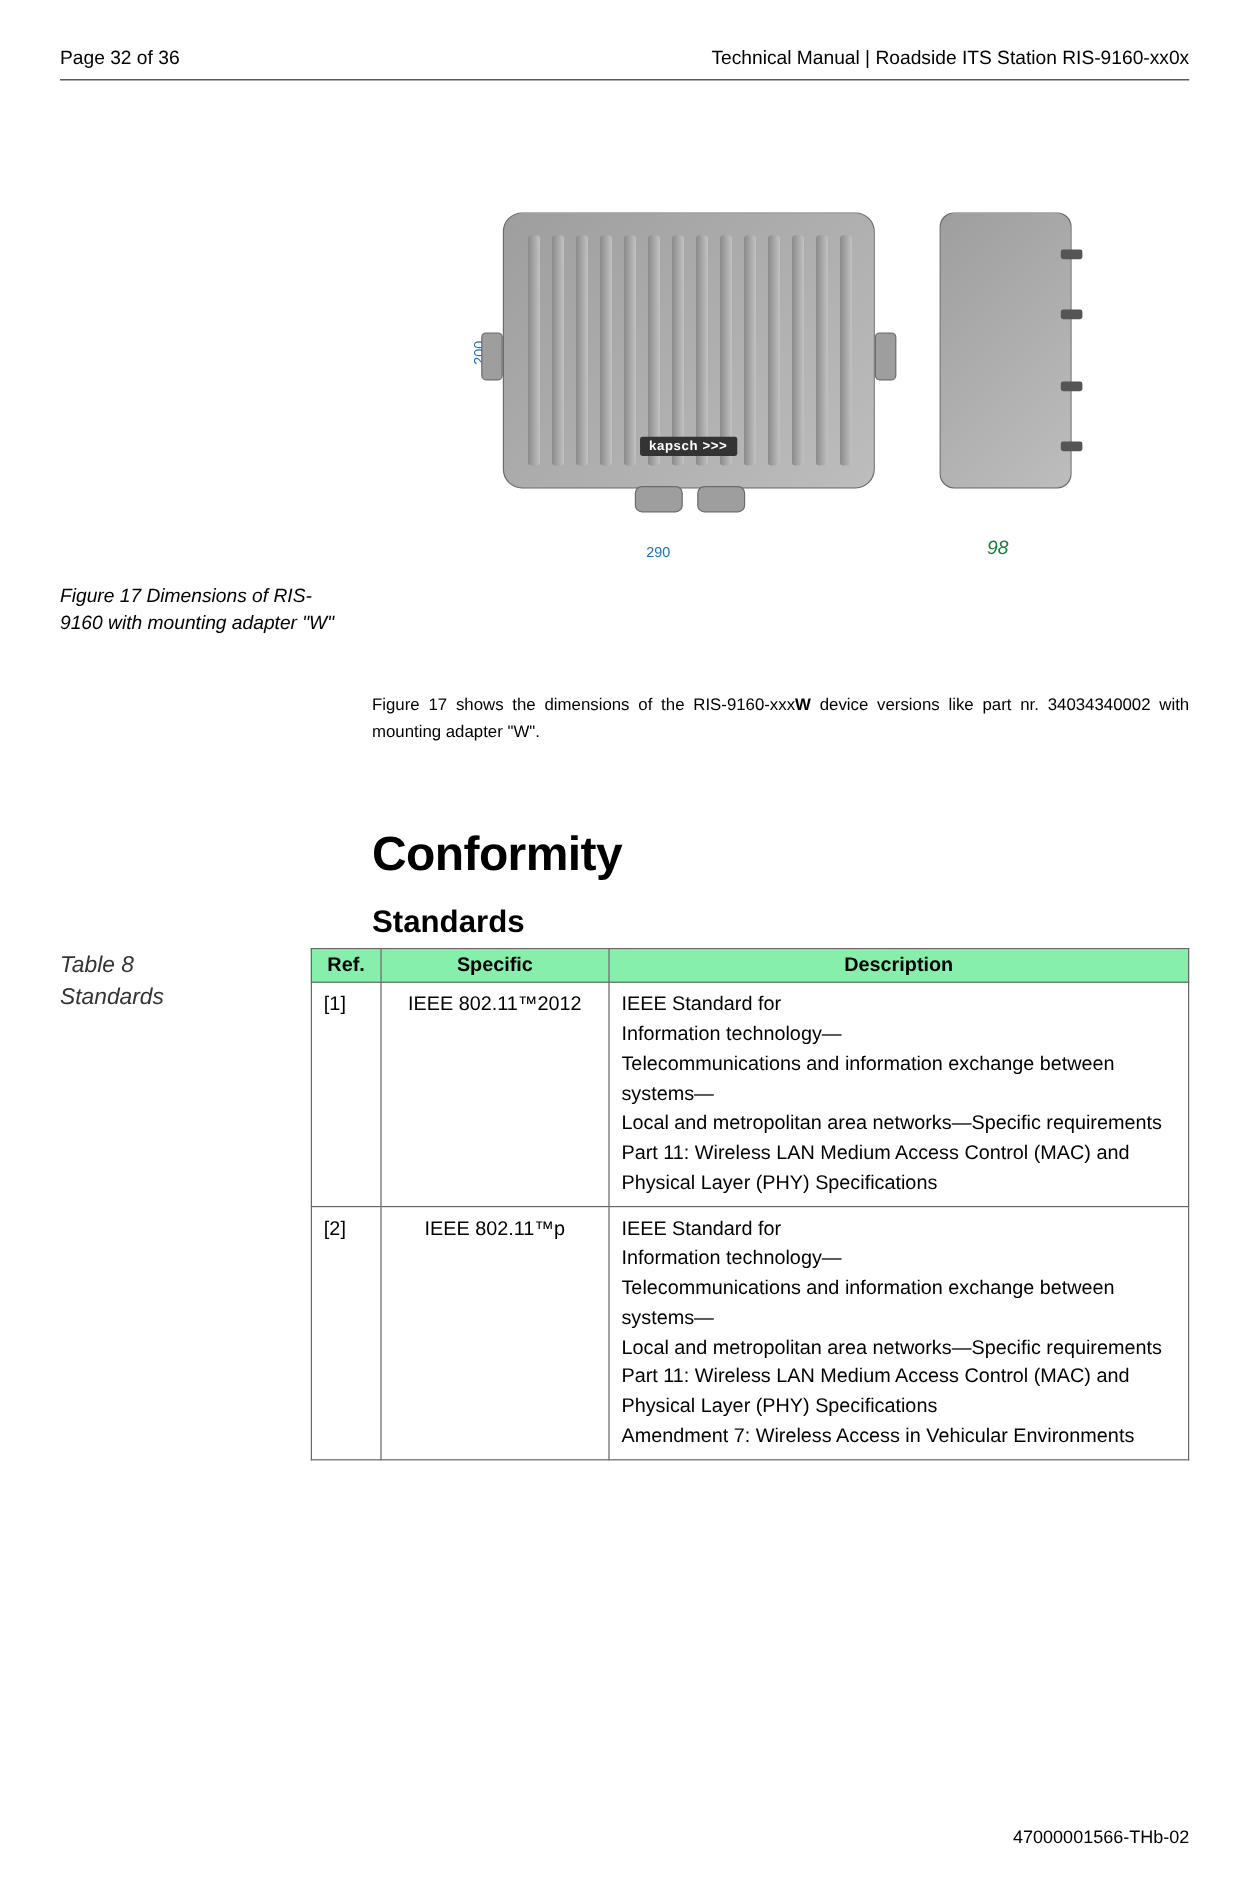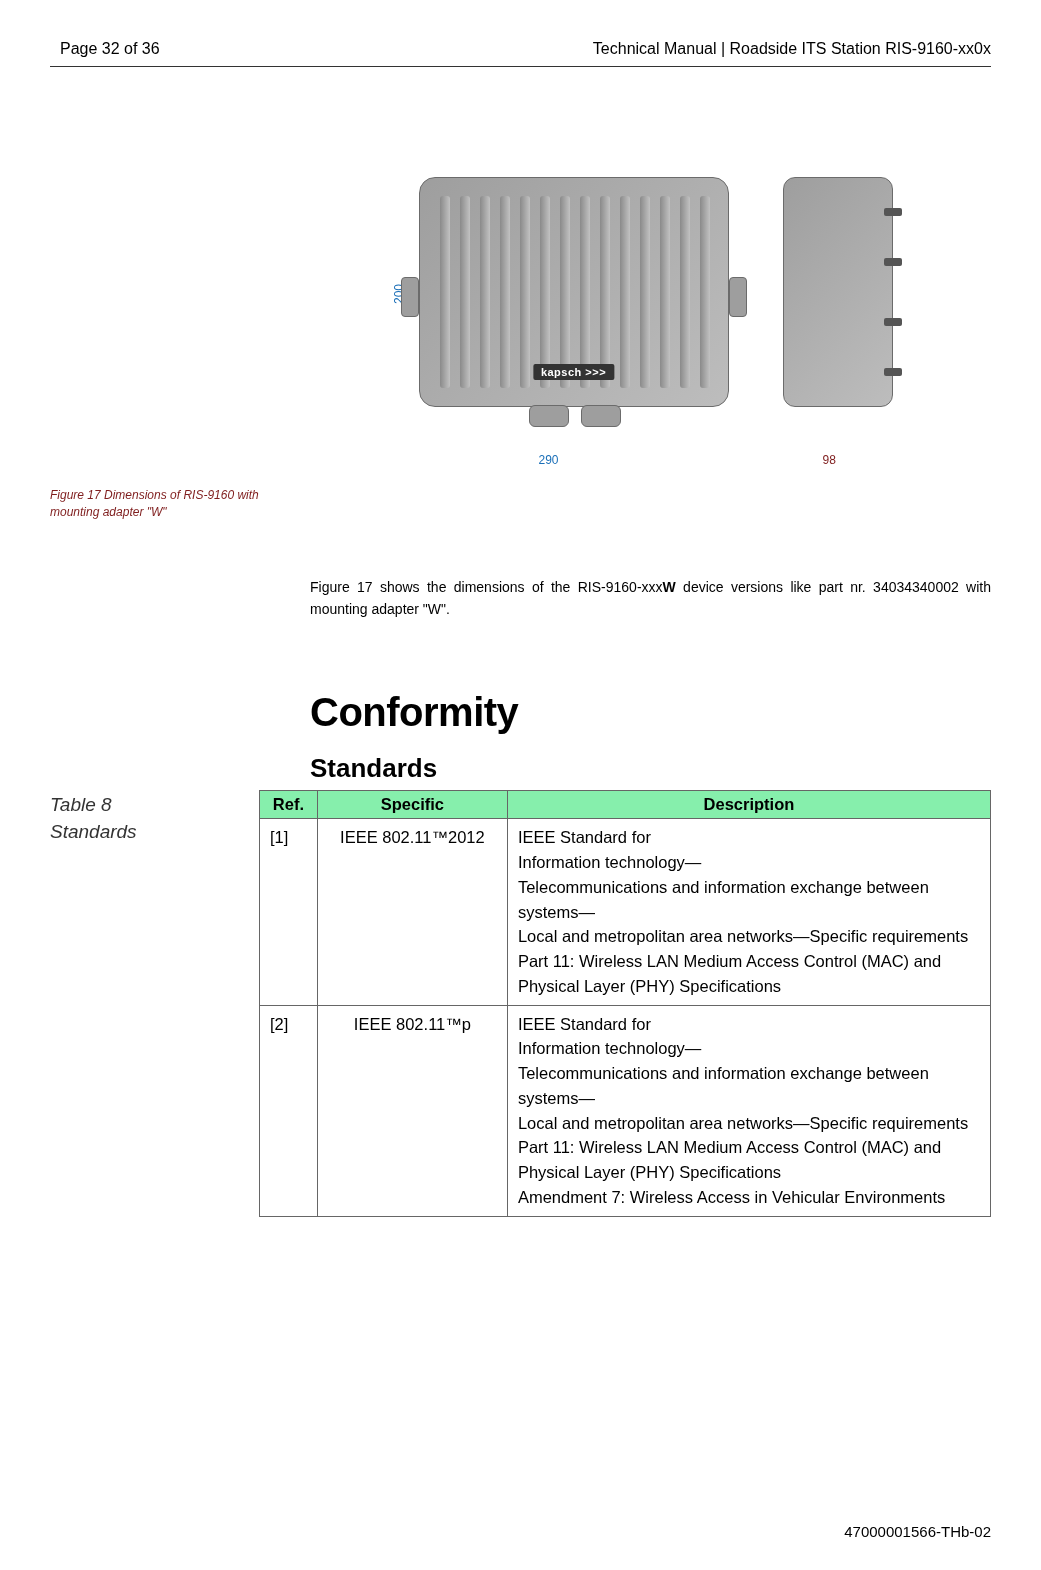--- a/index.html
+++ b/index.html
@@ -23,21 +23,20 @@
       justify-content: space-between;
       align-items: flex-start;
       font-size: 16px;
       padding-bottom: 8px;
       border-bottom: 1px solid #333;
       margin-bottom: 50px;
     }
 
     .page-info {
       font-weight: normal;
-      margin-left: 10px;
     }
 
     .doc-title {
       text-align: right;
     }
 
     .content-wrapper {
       display: flex;
       gap: 30px;
     }
@@ -174,35 +173,36 @@
     }
     .side-bolt.b1 { top: 30px; }
     .side-bolt.b2 { top: 80px; }
     .side-bolt.b3 { top: 140px; }
     .side-bolt.b4 { top: 190px; }
 
     .depth-label {
       position: absolute;
       bottom: 0;
       left: 50px;
-      font-size: 12px;
-      color: #7f1d1d;
+      font-size: 16px;
+      color: #15803d;
+      font-style: italic;
     }
 
     .figure-caption-row {
       display: flex;
       min-height: 50px;
       margin-bottom: 40px;
     }
 
     .figure-caption {
       width: 230px;
-      font-size: 12px;
+      font-size: 16px;
       font-style: italic;
-      color: #7f1d1d;
+      color: #000000;
       line-height: 1.4;
     }
 
     .body-text {
       font-size: 14px;
       line-height: 1.55;
       text-align: justify;
       margin: 40px 0 70px 260px;
     }
 

